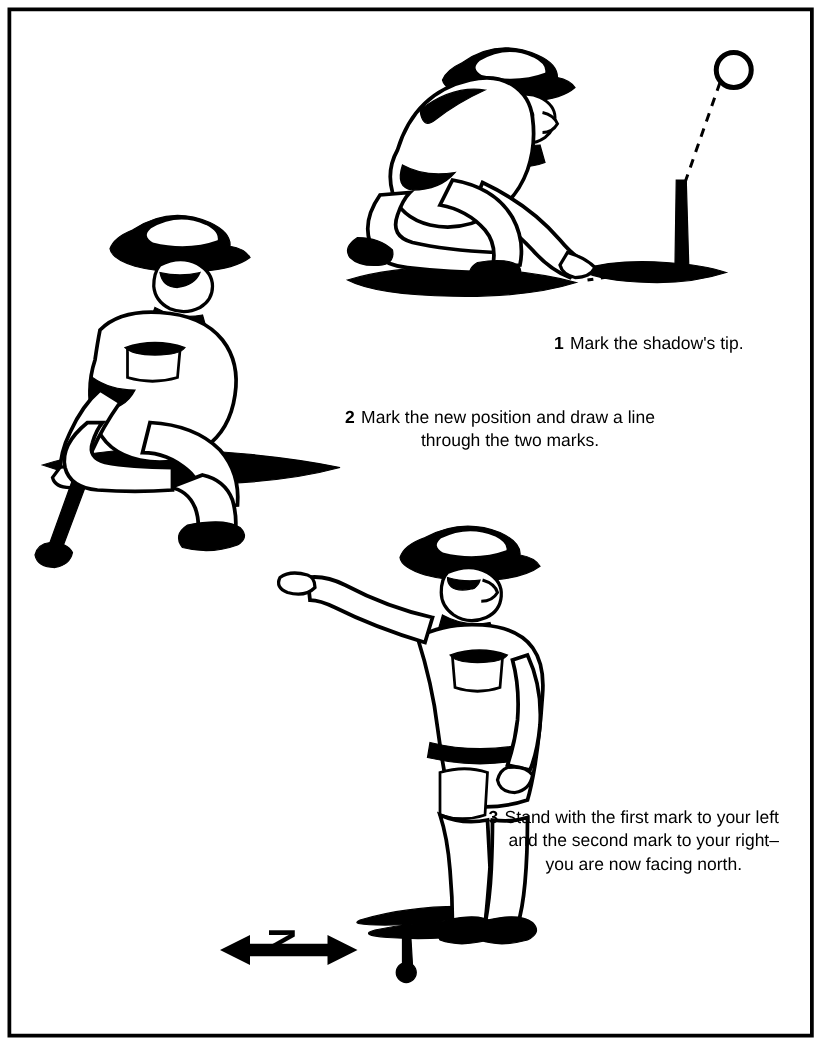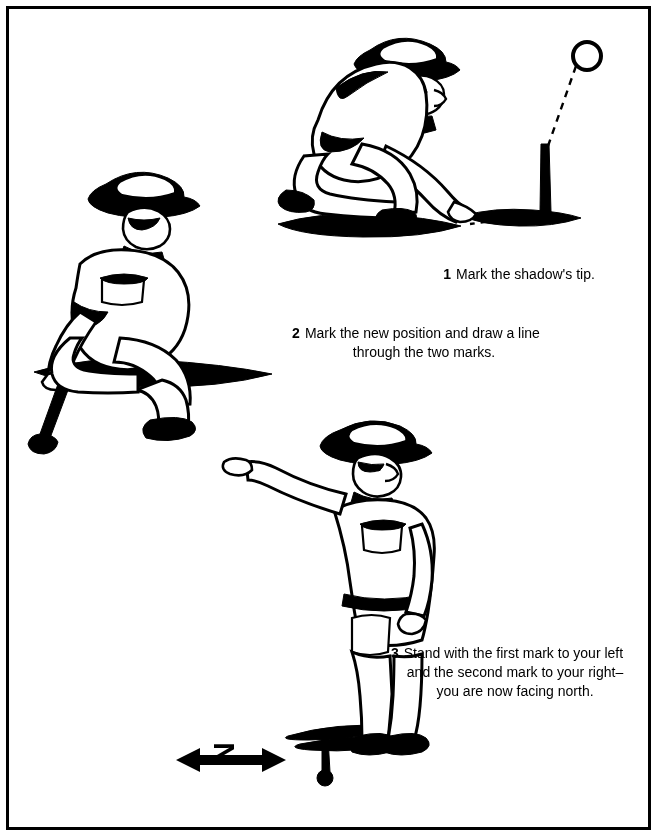--- a/index.html
+++ b/index.html
@@ -44,21 +44,21 @@
   .caption-body {
     display: inline;
   }
   #cap1 {
     left: 404px;
     top: 265px;
     width: 230px;
     white-space: nowrap;
   }
   #cap2 {
-    left: 288px;
+    left: 272px;
     top: 324px;
     width: 240px;
     text-indent: -16px;
     padding-left: 16px;
   }
   #cap3 {
     left: 395px;
     top: 644px;
     width: 232px;
     text-indent: -16px;

